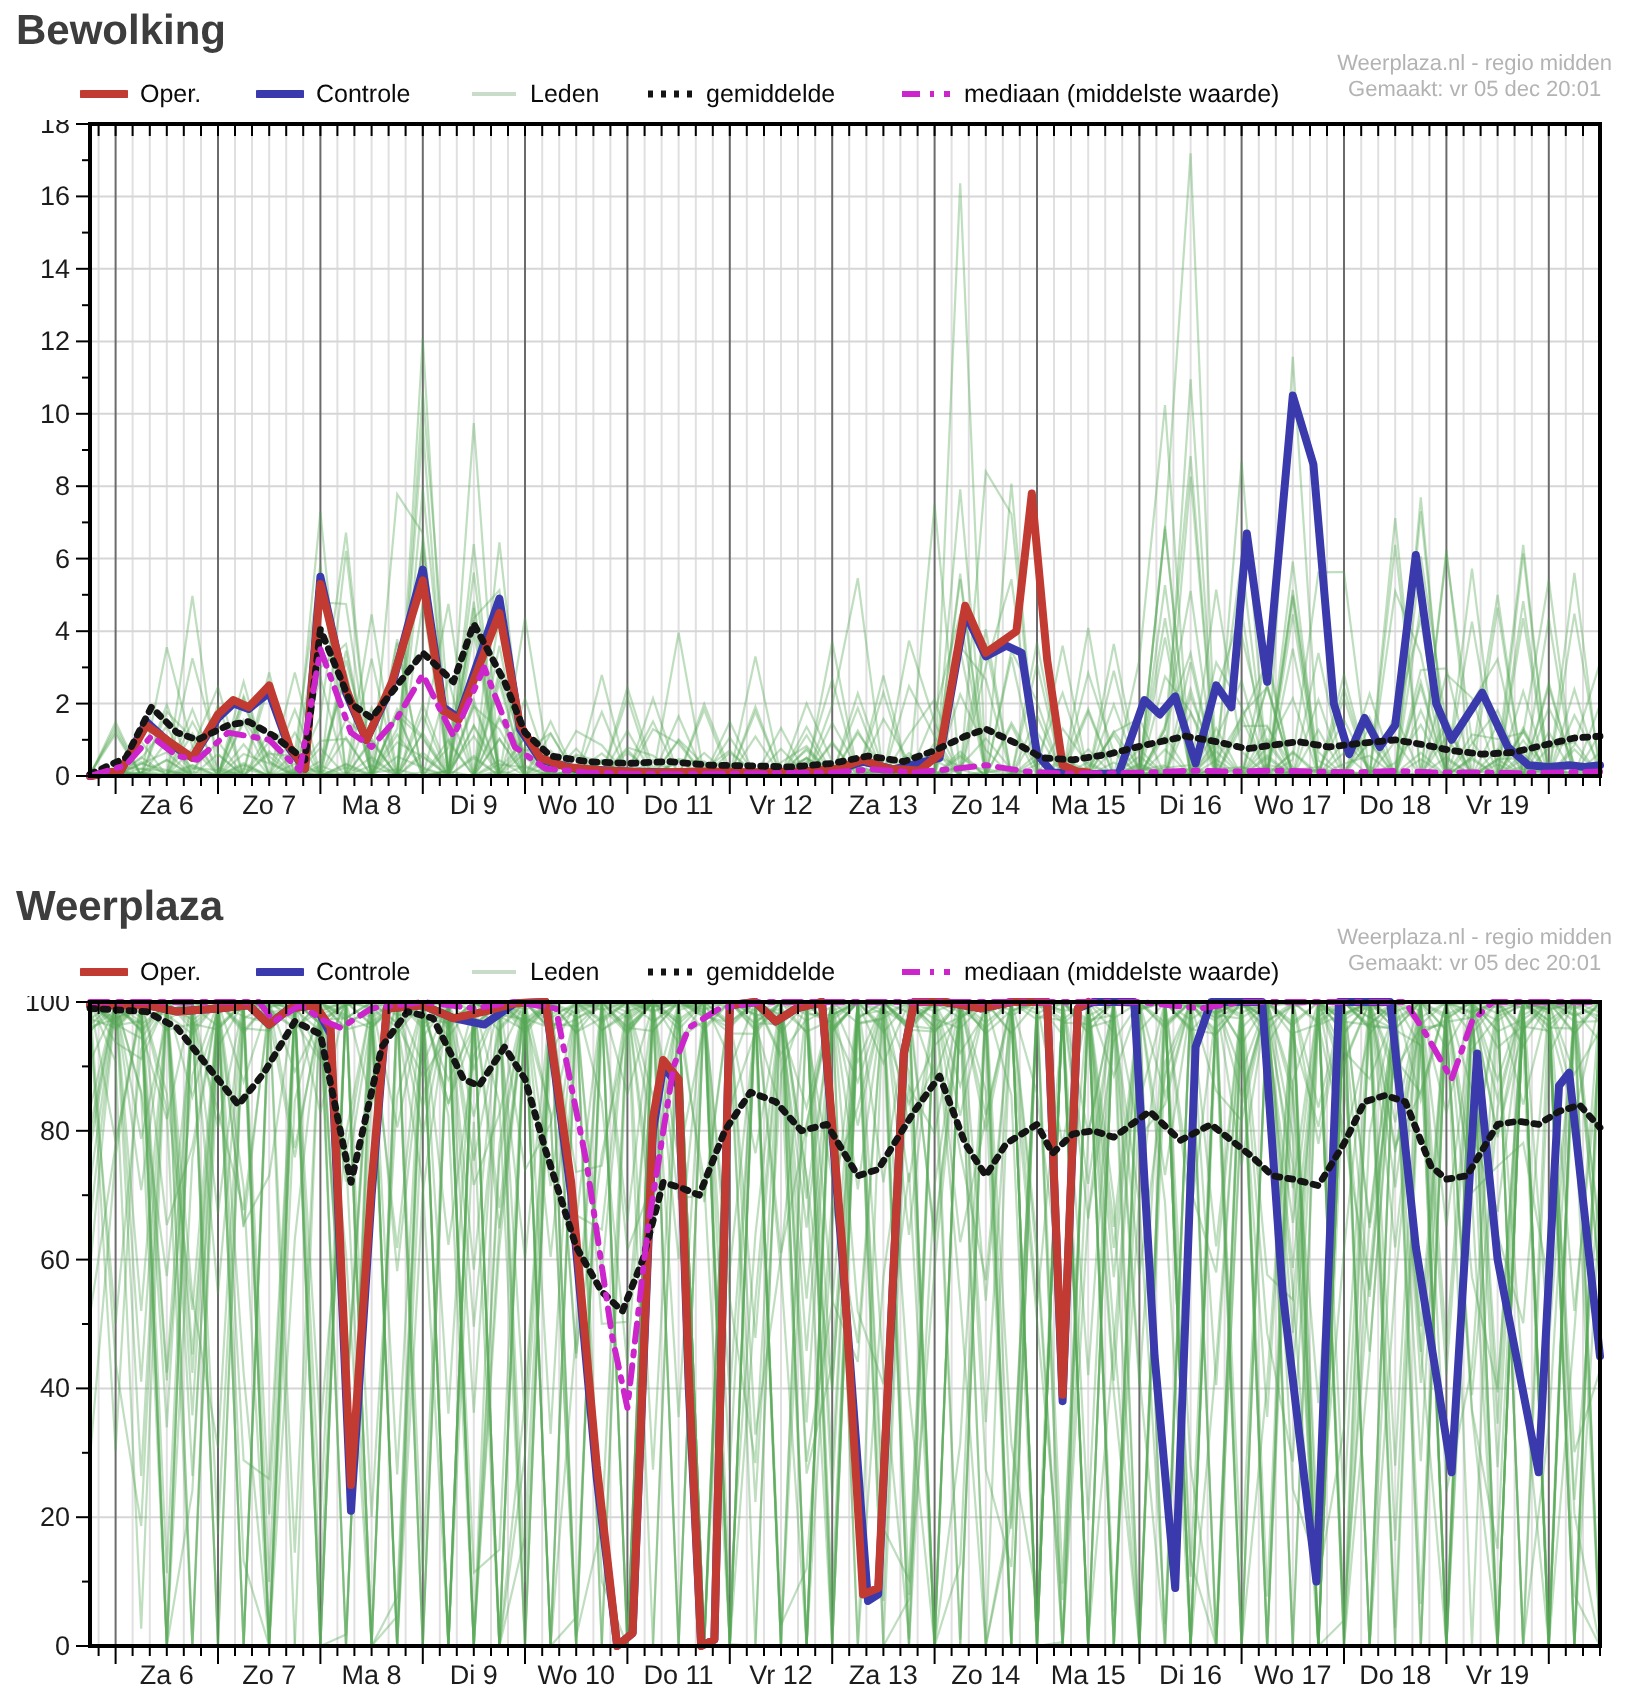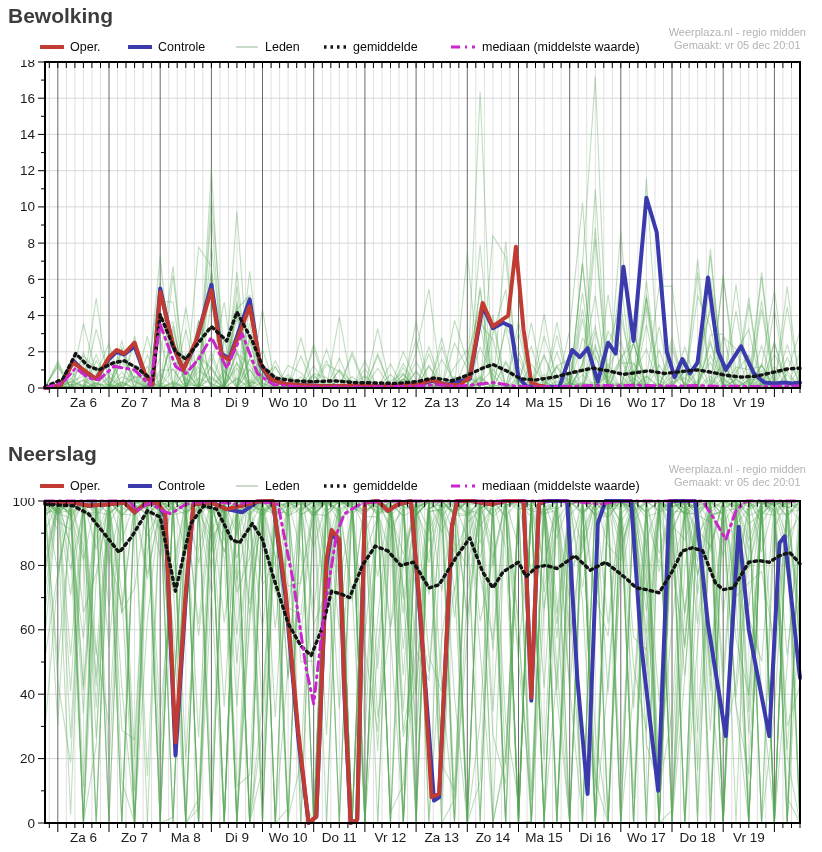--- a/index.html
+++ b/index.html
@@ -438,21 +438,21 @@
         <text x="441.7" y="347" text-anchor="middle" font-size="13.5" fill="#1c1c1c">Za 13</text>
         <text x="492.9" y="347" text-anchor="middle" font-size="13.5" fill="#1c1c1c">Zo 14</text>
         <text x="544.1" y="347" text-anchor="middle" font-size="13.5" fill="#1c1c1c">Ma 15</text>
         <text x="595.3" y="347" text-anchor="middle" font-size="13.5" fill="#1c1c1c">Di 16</text>
         <text x="646.4" y="347" text-anchor="middle" font-size="13.5" fill="#1c1c1c">Wo 17</text>
         <text x="697.6" y="347" text-anchor="middle" font-size="13.5" fill="#1c1c1c">Do 18</text>
         <text x="748.8" y="347" text-anchor="middle" font-size="13.5" fill="#1c1c1c">Vr 19</text>
       </g>
     </svg>
 
-  <div class="chart-title" style="top:442px;">Neerslag</div>
+  <div class="chart-title" style="top:442px;">Weerplaza</div>
 
   <div class="watermark" style="top:463px;">
     <div>Weerplaza.nl - regio midden</div>
     <div>Gemaakt: vr 05 dec 20:01</div>
   </div>
 
   <div class="legend-item" style="left:40px;top:479px;">
     <svg width="24" height="10">
         <line x1="1" y1="5" x2="23" y2="5" stroke="#c23b32" stroke-width="4" stroke-linecap="round"></line>
       </svg>

